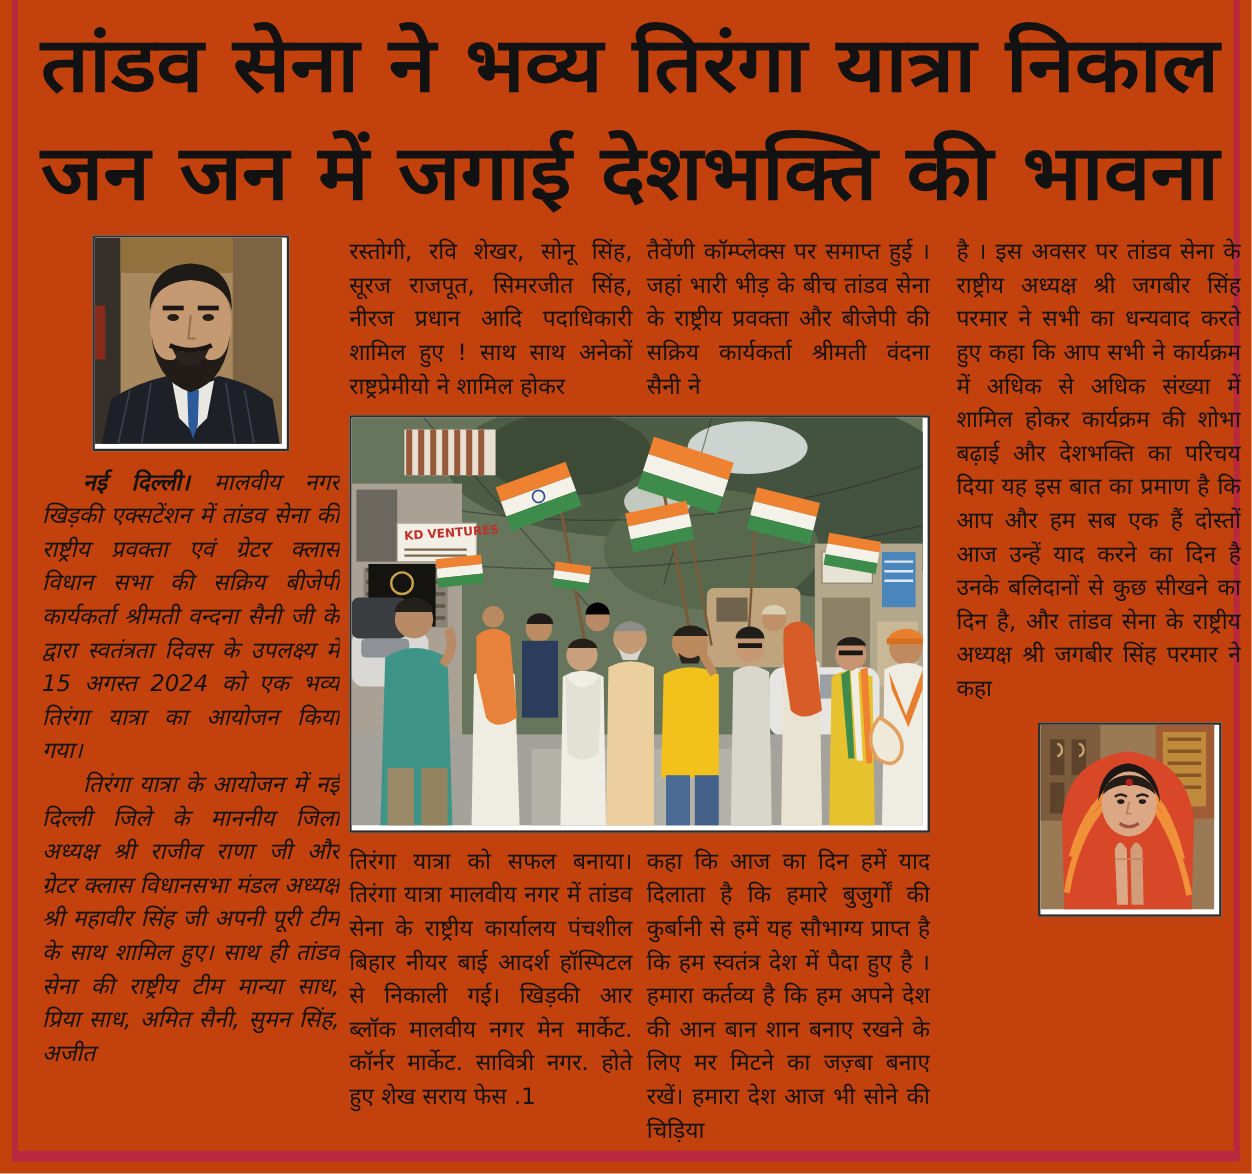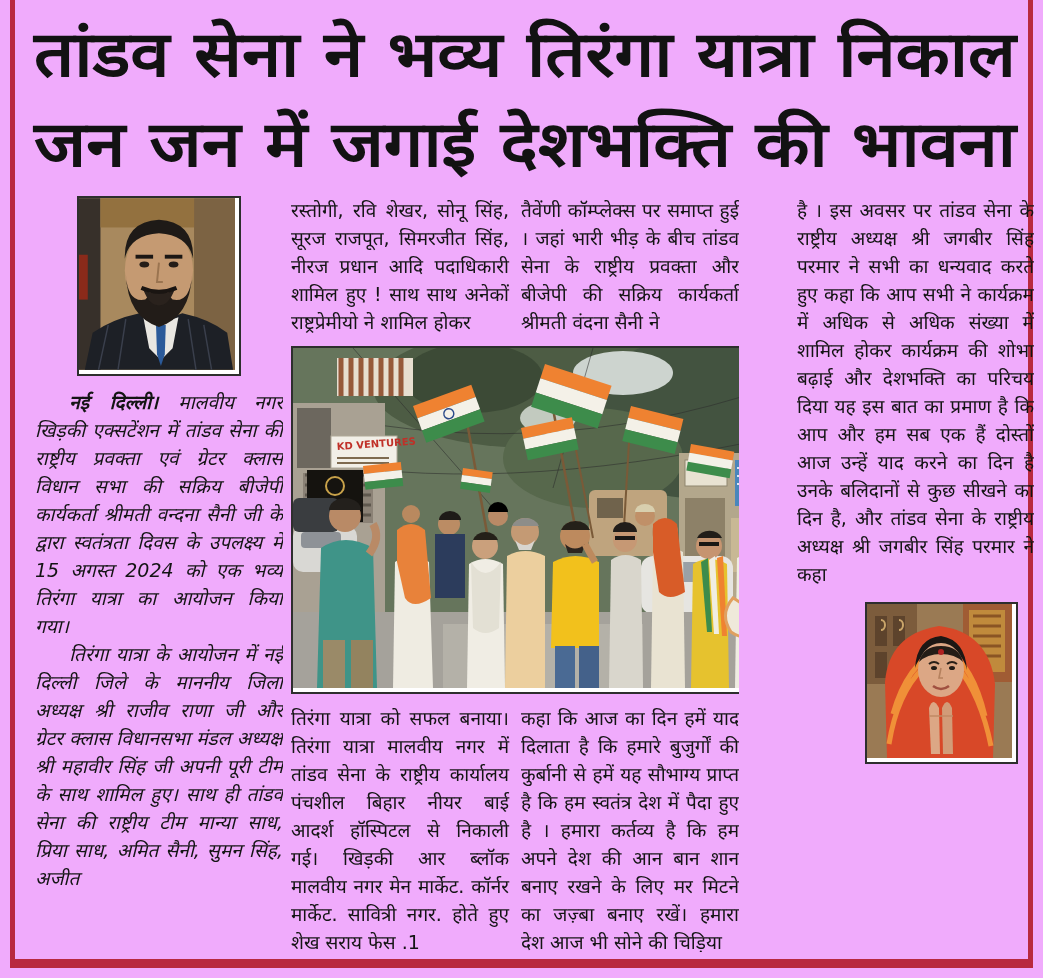--- a/index.html
+++ b/index.html
@@ -1,19 +1,19 @@
 <!DOCTYPE html>
 <html><head>
 <meta charset="utf-8">
 <style>
   html,body{margin:0;padding:0;background:#e8e6e0;}
   .page{
     position:relative;
     width:1043px;height:978px;
-    background:#f0abfc;
+    background:#c2410c;
     overflow:hidden;
     font-family:"DejaVu Sans", sans-serif;
     color:#141414;
     margin:0 auto;
   }
   .rule{position:absolute;background:#b8293f;}
   .rule-left{left:10px;top:0;width:5px;height:966px;}
   .rule-right{left:1028px;top:0;width:5px;height:966px;}
   .rule-bottom{left:10px;top:959px;width:1023px;height:9px;}
 
@@ -23,21 +23,21 @@
     font-weight:bold;
     fill:#121212;
   }
 
   .bodytext{font-size:19px;line-height:28px;text-align:justify;}
   .bodytext p{margin:0;}
   .indent{text-indent:1.8em;}
   .lead{font-weight:bold;}
 
   .col1{position:absolute;left:35px;top:196px;width:248px;height:756px;overflow:hidden;font-style:italic;}
-  .mid {position:absolute;left:291px;top:196px;width:448px;height:756px;overflow:hidden;}
+  .mid {position:absolute;left:291px;top:196px;width:484px;height:756px;overflow:hidden;}
   .col4{position:absolute;left:797px;top:196px;width:237px;height:768px;overflow:hidden;}
 
   .mid-row{display:flex;gap:12px;}
   .mid-row > div{flex:1;}
 
   .photo-frame{border:2px solid #2e2e2e;background:#fff;line-height:0;}
   .photo-man{width:160px;height:176px;margin:0 auto 12px auto;}
   .photo-crowd{width:480px;height:344px;margin:10px 0 10px 0;}
   .photo-woman{width:149px;height:158px;margin:14px 16px 0 auto;}
   svg{display:block;}

